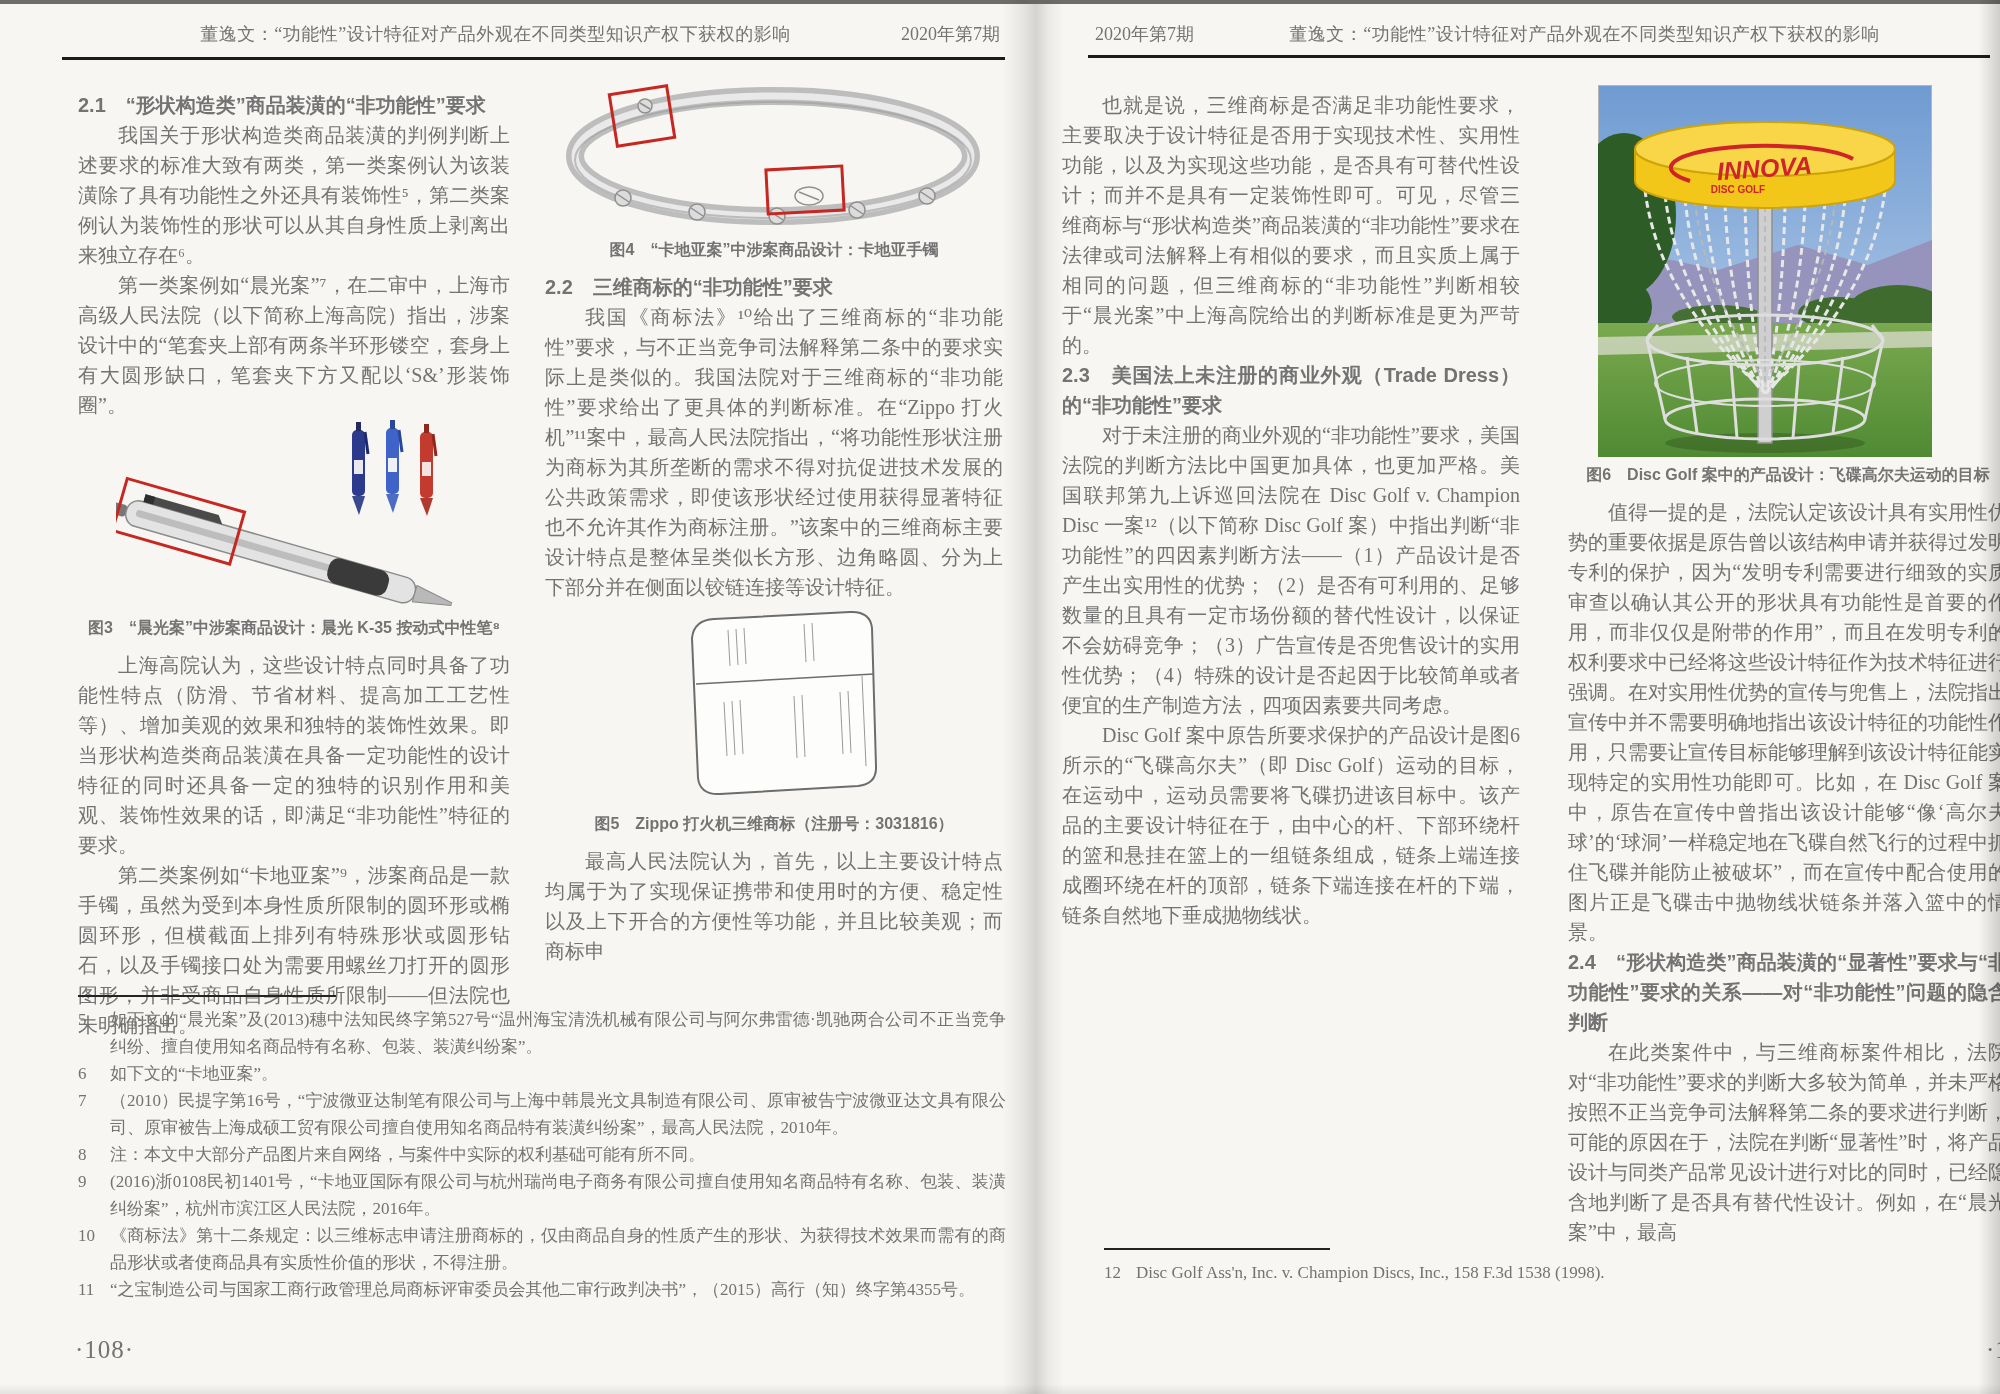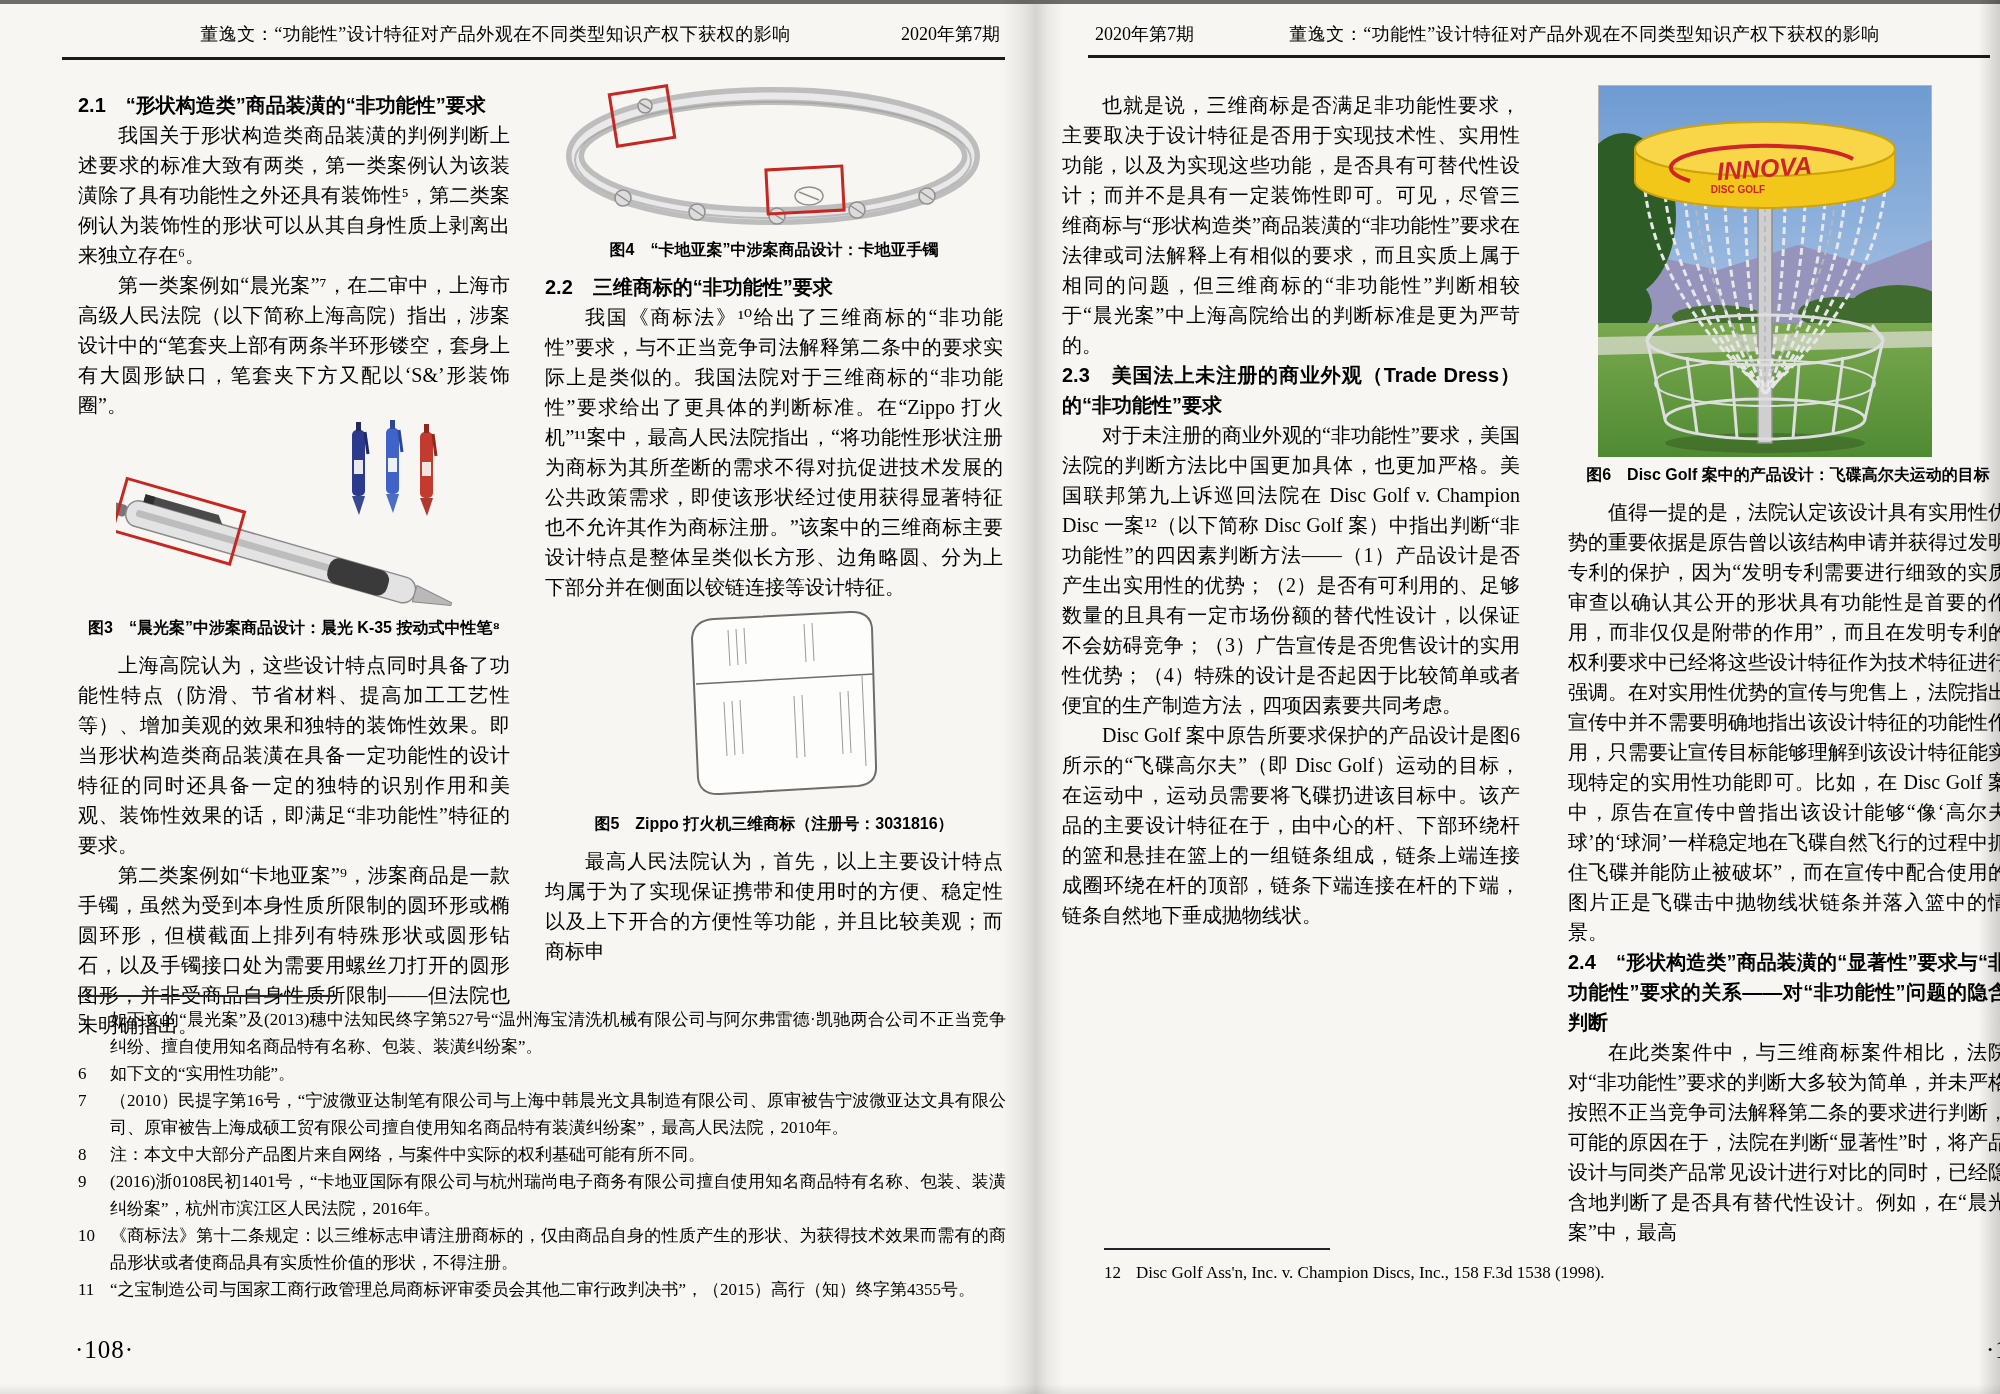--- a/index.html
+++ b/index.html
@@ -1,17 +1,17 @@
 <!DOCTYPE html>
 <html><head>
 <meta charset="utf-8">
 <style>
   html,body{margin:0;padding:0;background:#3a3a3a;}
   .scan{position:relative;width:2000px;height:1394px;background:#f7f6f2;overflow:hidden;
-        font-family:"Liberation Serif","DejaVu Serif",serif;color:#000000;}
+        font-family:"Liberation Serif","DejaVu Serif",serif;color:#737373;}
   .edge-top{position:absolute;left:0;top:0;width:2000px;height:4px;background:rgba(35,35,35,.65);}
   .gutter{position:absolute;left:1002px;top:0;width:62px;height:100%;
           background:linear-gradient(90deg,rgba(0,0,0,0) 0%,rgba(0,0,0,.07) 35%,rgba(90,90,90,.22) 55%,rgba(0,0,0,.05) 75%,rgba(0,0,0,0) 100%);}
   .edge-right{position:absolute;right:0;top:0;width:22px;height:100%;
           background:linear-gradient(90deg,rgba(0,0,0,0),rgba(0,0,0,.16));}
   .edge-bottom{position:absolute;left:0;bottom:0;width:100%;height:10px;
           background:linear-gradient(180deg,rgba(0,0,0,0),rgba(0,0,0,.08));}
 
   .hdr{position:absolute;top:22px;font-size:18px;display:flex;align-items:baseline;
        font-family:"Liberation Serif","DejaVu Serif",serif;}
@@ -163,21 +163,21 @@
   </div>
 
   <div class="footnotes" style="left:78px;top:995px;width:928px;">
     <div class="fn-rule"></div>
     <div class="fn-item">
       <span class="fn-num">5</span>
       <span class="fn-text">如下文的“晨光案”及(2013)穗中法知民终字第527号“温州海宝清洗机械有限公司与阿尔弗雷德·凯驰两合公司不正当竞争纠纷、擅自使用知名商品特有名称、包装、装潢纠纷案”。</span>
       </div>
     <div class="fn-item">
       <span class="fn-num">6</span>
-      <span class="fn-text">如下文的“实用性功能”。</span>
+      <span class="fn-text">如下文的“卡地亚案”。</span>
       </div>
     <div class="fn-item">
       <span class="fn-num">7</span>
       <span class="fn-text">（2010）民提字第16号，“宁波微亚达制笔有限公司与上海中韩晨光文具制造有限公司、原审被告宁波微亚达文具有限公司、原审被告上海成硕工贸有限公司擅自使用知名商品特有装潢纠纷案”，最高人民法院，2010年。</span>
       </div>
     <div class="fn-item">
       <span class="fn-num">8</span>
       <span class="fn-text">注：本文中大部分产品图片来自网络，与案件中实际的权利基础可能有所不同。</span>
       </div>
     <div class="fn-item">

